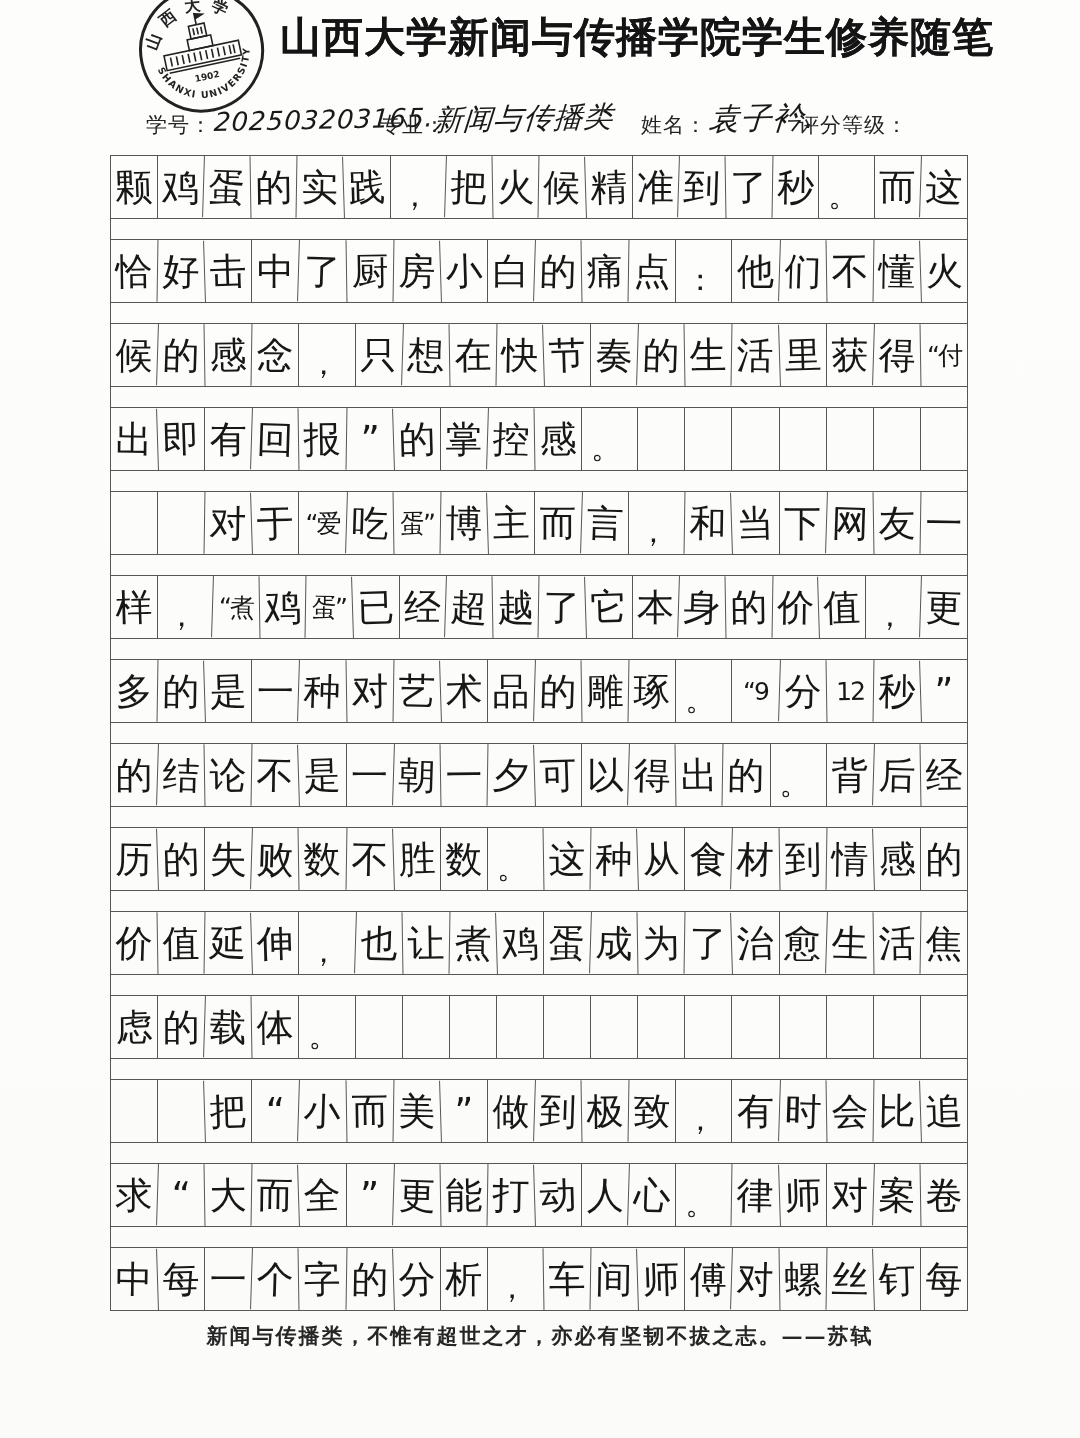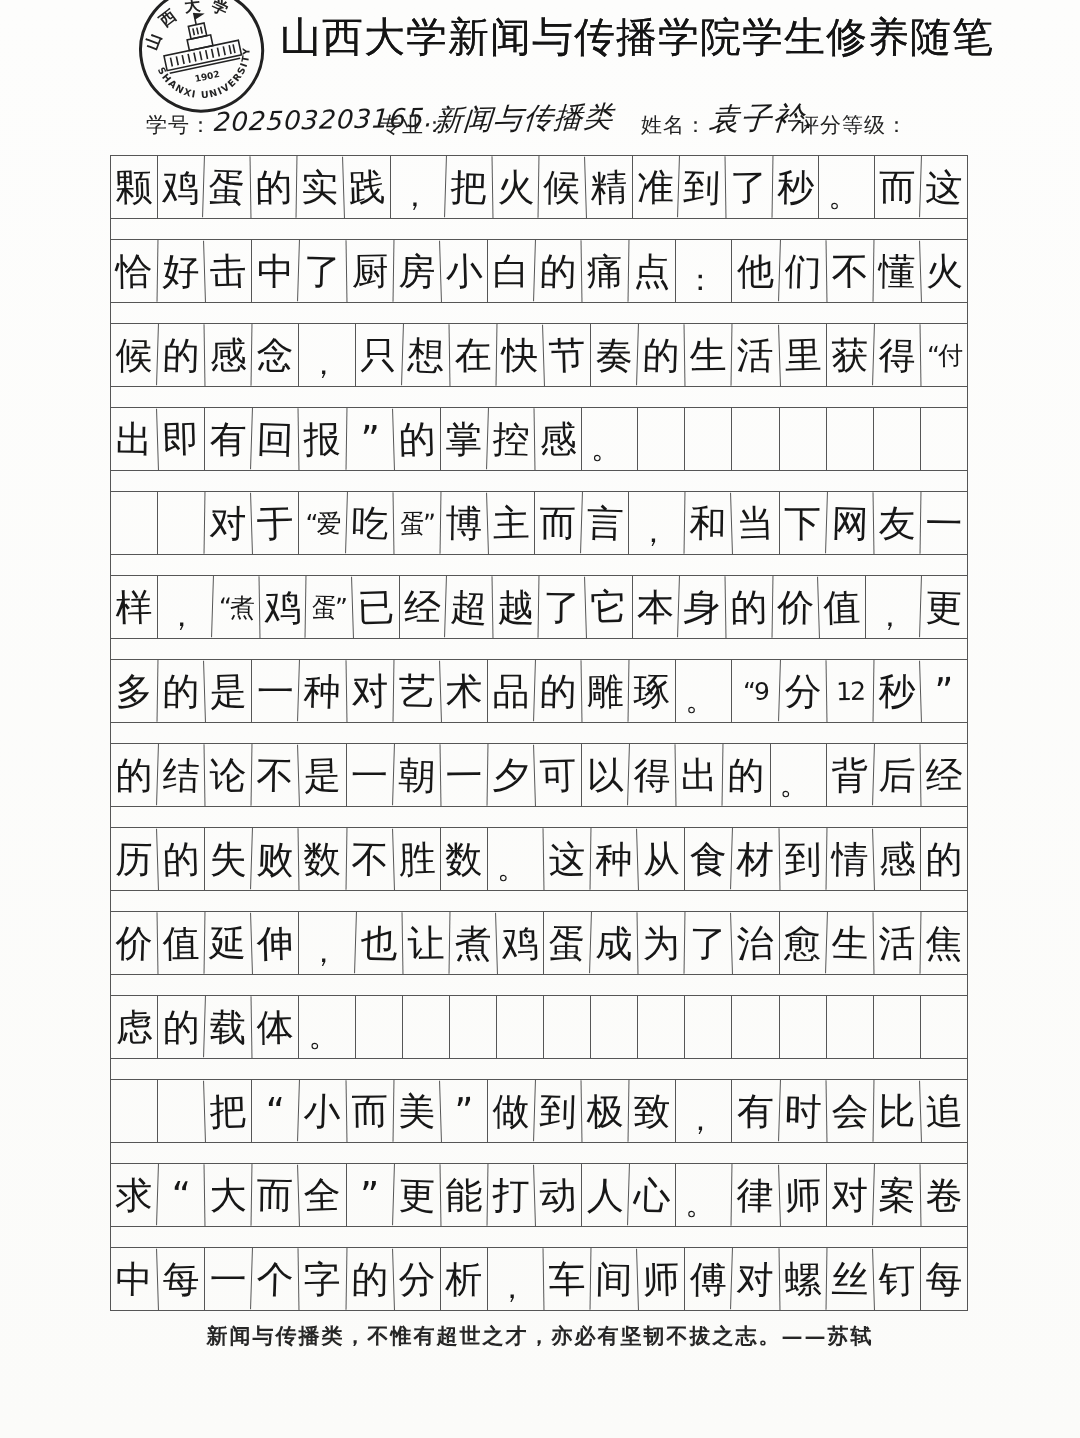--- a/index.html
+++ b/index.html
@@ -10,21 +10,21 @@
     position:relative; overflow:hidden; color:#1b1b1b;
   }
   
   .seal {
     position:absolute; left:136px; top:-14px; width:132px; height:132px;
     transform:rotate(-12deg);
   }
   .page-title {
     position:absolute; left:280px; top:10px; width:680px;
     font-family:"DejaVu Serif","Liberation Serif",serif;
-    font-size:41px; font-weight:normal; letter-spacing:1px;
+    font-size:41px; font-weight:bold; letter-spacing:1px;
     color:#141414; white-space:nowrap;
     text-shadow:0 0 .4px #333;
   }
   
   .info-line { position:absolute; top:101px; left:0; width:1080px; height:44px; }
   .info-label {
     position:absolute; top:10px;
     font-family:"DejaVu Serif","Liberation Serif",serif;
     font-size:21px; color:#222; letter-spacing:1px; white-space:nowrap;
   }

